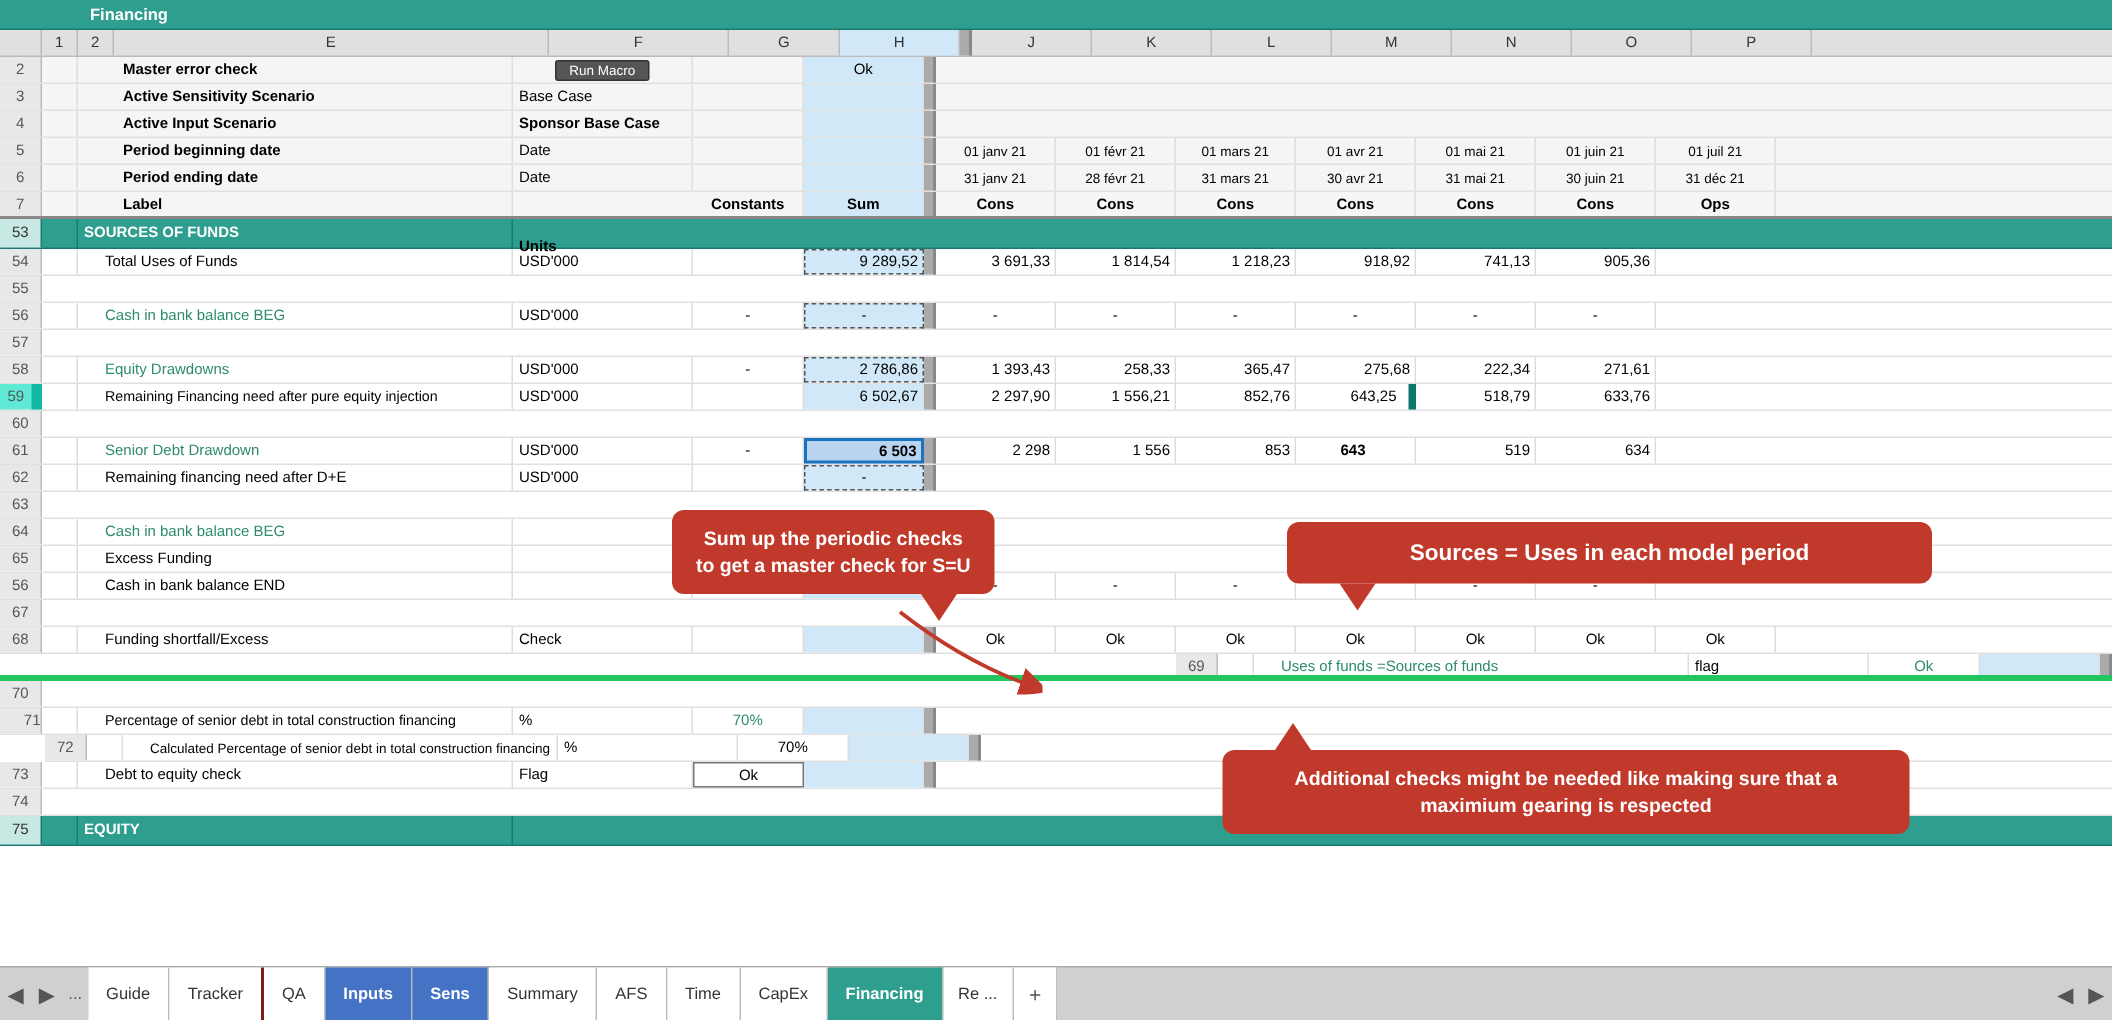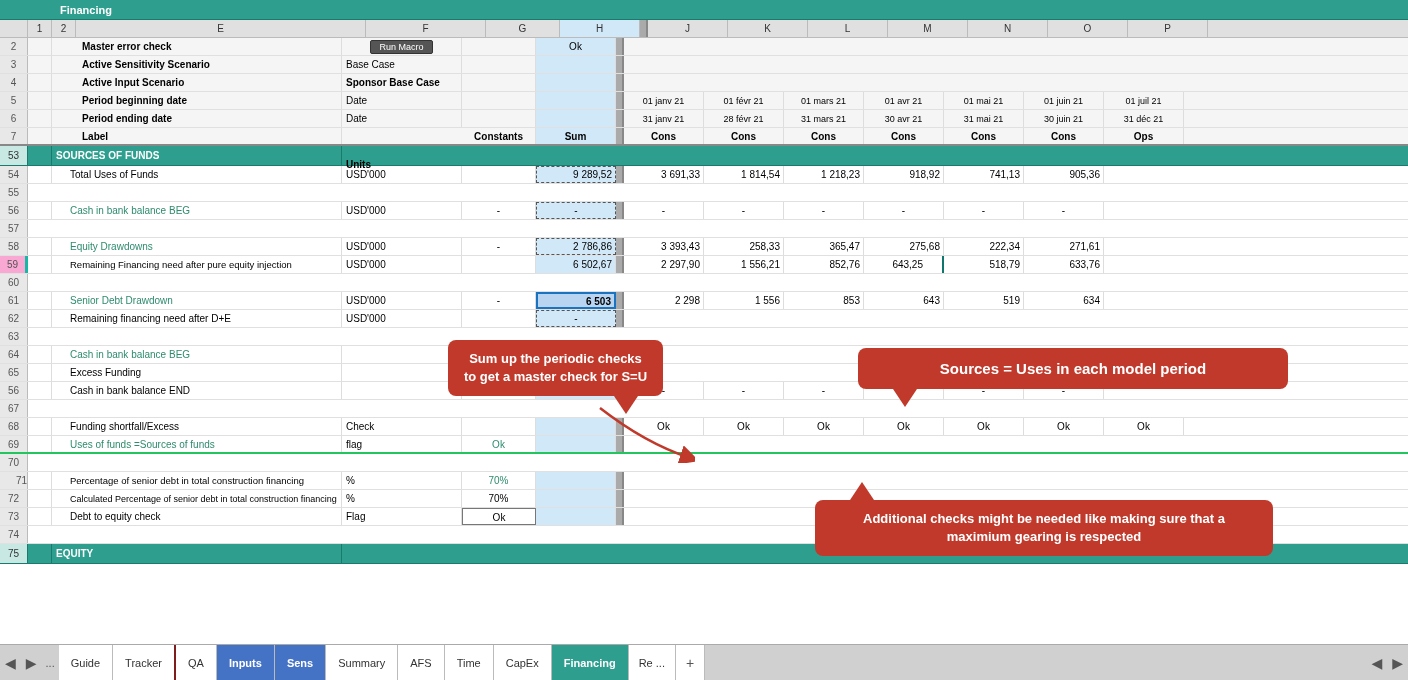--- a/index.html
+++ b/index.html
@@ -187,61 +187,61 @@
     </div>
 
     <div style="display:flex; height:18px; border-bottom:1px solid #e0e0e0; background:#fff;">
       <div style="width:28px; background:#e8e8e8; border-right:1px solid #bbb; text-align:center; line-height:18px; color:#555; flex-shrink:0;">58</div>
       <div style="width:24px; border-right:1px solid #ddd; flex-shrink:0;"></div>
       <div style="width:290px; border-right:1px solid #ddd; padding-left:18px; line-height:18px; flex-shrink:0; color:#2E8B6E;">Equity  Drawdowns</div>
       <div style="width:120px; border-right:1px solid #ddd; line-height:18px; flex-shrink:0; padding-left:4px;">USD'000</div>
       <div style="width:74px; border-right:1px solid #ddd; text-align:center; line-height:18px; flex-shrink:0;">-</div>
       <div style="width:80px; border:1.5px dashed #555; text-align:right; line-height:16px; flex-shrink:0; padding-right:3px; background:#d0e8f8;">2 786,86</div>
       <div style="width:8px; background:#aaa; border-right:2px solid #888; flex-shrink:0;"></div>
-      <div style="width:80px; border-right:1px solid #ddd; text-align:right; line-height:18px; flex-shrink:0; padding-right:3px;">3 393,43</div>
+      <div style="width:80px; border-right:1px solid #ddd; text-align:right; line-height:18px; flex-shrink:0; padding-right:3px;">1 393,43</div>
       <div style="width:80px; border-right:1px solid #ddd; text-align:right; line-height:18px; flex-shrink:0; padding-right:3px;">258,33</div>
       <div style="width:80px; border-right:1px solid #ddd; text-align:right; line-height:18px; flex-shrink:0; padding-right:3px;">365,47</div>
       <div style="width:80px; border-right:1px solid #ddd; text-align:right; line-height:18px; flex-shrink:0; padding-right:3px;">275,68</div>
       <div style="width:80px; border-right:1px solid #ddd; text-align:right; line-height:18px; flex-shrink:0; padding-right:3px;">222,34</div>
       <div style="width:80px; border-right:1px solid #ddd; text-align:right; line-height:18px; flex-shrink:0; padding-right:3px;">271,61</div>
     </div>
 
     <div style="display:flex; height:18px; border-bottom:1px solid #e0e0e0; background:#fff;">
-      <div style="width:28px; background:#f9a8d4; border-right:3px solid #14b8a6; text-align:center; line-height:18px; color:#555; flex-shrink:0;">59</div>
+      <div style="width:28px; background:#5eead4; border-right:7px solid #14b8a6; text-align:center; line-height:18px; color:#555; flex-shrink:0;">59</div>
       <div style="width:24px; border-right:1px solid #ddd; flex-shrink:0;"></div>
       <div style="width:290px; border-right:1px solid #ddd; padding-left:18px; line-height:18px; flex-shrink:0; font-size:9.5px;">Remaining Financing need after pure equity injection</div>
       <div style="width:120px; border-right:1px solid #ddd; line-height:18px; flex-shrink:0; padding-left:4px;">USD'000</div>
       <div style="width:74px; border-right:1px solid #ddd; flex-shrink:0;"></div>
       <div style="width:80px; border-right:1px solid #ddd; text-align:right; line-height:18px; flex-shrink:0; padding-right:3px; background:#d0e8f8;">6 502,67</div>
       <div style="width:8px; background:#aaa; border-right:2px solid #888; flex-shrink:0;"></div>
       <div style="width:80px; border-right:1px solid #ddd; text-align:right; line-height:18px; flex-shrink:0; padding-right:3px;">2 297,90</div>
       <div style="width:80px; border-right:1px solid #ddd; text-align:right; line-height:18px; flex-shrink:0; padding-right:3px;">1 556,21</div>
       <div style="width:80px; border-right:1px solid #ddd; text-align:right; line-height:18px; flex-shrink:0; padding-right:3px;">852,76</div>
-      <div style="width:80px; border-right:2px solid #0f766e; text-align:right; line-height:18px; flex-shrink:0; padding-right:19px;">643,25</div>
+      <div style="width:80px; border-right:5px solid #0f766e; text-align:right; line-height:18px; flex-shrink:0; padding-right:8px;">643,25</div>
       <div style="width:80px; border-right:1px solid #ddd; text-align:right; line-height:18px; flex-shrink:0; padding-right:3px;">518,79</div>
       <div style="width:80px; border-right:1px solid #ddd; text-align:right; line-height:18px; flex-shrink:0; padding-right:3px;">633,76</div>
     </div>
 
     <div style="display:flex; height:18px; border-bottom:1px solid #e0e0e0; background:#fff;">
       <div style="width:28px; background:#e8e8e8; border-right:1px solid #bbb; text-align:center; line-height:18px; color:#555; flex-shrink:0;">60</div>
       <div style="flex:1;"></div>
     </div>
 
     <div style="display:flex; height:18px; border-bottom:1px solid #e0e0e0; background:#fff;">
       <div style="width:28px; background:#e8e8e8; border-right:1px solid #bbb; text-align:center; line-height:18px; color:#555; flex-shrink:0;">61</div>
       <div style="width:24px; border-right:1px solid #ddd; flex-shrink:0;"></div>
       <div style="width:290px; border-right:1px solid #ddd; padding-left:18px; line-height:18px; flex-shrink:0; color:#2E8B6E;">Senior Debt Drawdown</div>
       <div style="width:120px; border-right:1px solid #ddd; line-height:18px; flex-shrink:0; padding-left:4px;">USD'000</div>
       <div style="width:74px; border-right:1px solid #ddd; text-align:center; line-height:18px; flex-shrink:0;">-</div>
       <div style="width:80px; border:2px solid #1a73c0; text-align:right; line-height:16px; flex-shrink:0; padding-right:3px; background:#b8d4f0; font-weight:bold;">6 503</div>
       <div style="width:8px; background:#aaa; border-right:2px solid #888; flex-shrink:0;"></div>
       <div style="width:80px; border-right:1px solid #ddd; text-align:right; line-height:18px; flex-shrink:0; padding-right:3px;">2 298</div>
       <div style="width:80px; border-right:1px solid #ddd; text-align:right; line-height:18px; flex-shrink:0; padding-right:3px;">1 556</div>
       <div style="width:80px; border-right:1px solid #ddd; text-align:right; line-height:18px; flex-shrink:0; padding-right:3px;">853</div>
-      <div style="width:80px; border-right:1px solid #ddd; text-align:right; line-height:18px; flex-shrink:0; padding-right:3px;">643</div>
+      <div style="width:80px; border-right:1px solid #ddd; text-align:center; line-height:18px; flex-shrink:0; padding-right:3px;font-weight:bold;">643</div>
       <div style="width:80px; border-right:1px solid #ddd; text-align:right; line-height:18px; flex-shrink:0; padding-right:3px;">519</div>
       <div style="width:80px; border-right:1px solid #ddd; text-align:right; line-height:18px; flex-shrink:0; padding-right:3px;">634</div>
     </div>
 
     <div style="display:flex; height:18px; border-bottom:1px solid #e0e0e0; background:#fff;">
       <div style="width:28px; background:#e8e8e8; border-right:1px solid #bbb; text-align:center; line-height:18px; color:#555; flex-shrink:0;">62</div>
       <div style="width:24px; border-right:1px solid #ddd; flex-shrink:0;"></div>
       <div style="width:290px; border-right:1px solid #ddd; padding-left:18px; line-height:18px; flex-shrink:0;">Remaining financing need after D+E</div>
       <div style="width:120px; border-right:1px solid #ddd; line-height:18px; flex-shrink:0; padding-left:4px;">USD'000</div>
       <div style="width:74px; border-right:1px solid #ddd; flex-shrink:0;"></div>
@@ -305,21 +305,21 @@
       <div style="width:8px; background:#aaa; border-right:2px solid #888; flex-shrink:0;"></div>
       <div style="width:80px; border-right:1px solid #ddd; text-align:center; line-height:18px; flex-shrink:0;">Ok</div>
       <div style="width:80px; border-right:1px solid #ddd; text-align:center; line-height:18px; flex-shrink:0;">Ok</div>
       <div style="width:80px; border-right:1px solid #ddd; text-align:center; line-height:18px; flex-shrink:0;">Ok</div>
       <div style="width:80px; border-right:1px solid #ddd; text-align:center; line-height:18px; flex-shrink:0;">Ok</div>
       <div style="width:80px; border-right:1px solid #ddd; text-align:center; line-height:18px; flex-shrink:0;">Ok</div>
       <div style="width:80px; border-right:1px solid #ddd; text-align:center; line-height:18px; flex-shrink:0;">Ok</div>
       <div style="width:80px; border-right:1px solid #ddd; text-align:center; line-height:18px; flex-shrink:0;">Ok</div>
     </div>
 
-    <div style="display:flex; height:18px; border-bottom:2px solid #22c55e; background:#fff;">
+    <div style="display:flex; height:18px; border-bottom:4px solid #22c55e; background:#fff;justify-content:flex-end;">
       <div style="width:28px; background:#e8e8e8; border-right:1px solid #bbb; text-align:center; line-height:18px; color:#555; flex-shrink:0;">69</div>
       <div style="width:24px; border-right:1px solid #ddd; flex-shrink:0;"></div>
       <div style="width:290px; border-right:1px solid #ddd; padding-left:18px; line-height:18px; flex-shrink:0; color:#2E8B6E;">Uses of funds =Sources of funds</div>
       <div style="width:120px; border-right:1px solid #ddd; line-height:18px; flex-shrink:0; padding-left:4px;">flag</div>
       <div style="width:74px; border-right:1px solid #ddd; text-align:center; line-height:18px; flex-shrink:0; color:#2E8B6E;">Ok</div>
       <div style="width:80px; border-right:1px solid #ddd; flex-shrink:0; background:#d0e8f8;"></div>
       <div style="width:8px; background:#aaa; border-right:2px solid #888; flex-shrink:0;"></div>
     </div>
 
     <div style="display:flex; height:18px; border-bottom:1px solid #e0e0e0; background:#fff;">
@@ -330,21 +330,21 @@
     <div style="display:flex; height:18px; border-bottom:1px solid #e0e0e0; background:#fff;">
       <div style="width:28px; background:#e8e8e8; border-right:1px solid #bbb; text-align:right; line-height:18px; color:#555; flex-shrink:0;">71</div>
       <div style="width:24px; border-right:1px solid #ddd; flex-shrink:0;"></div>
       <div style="width:290px; border-right:1px solid #ddd; padding-left:18px; line-height:18px; flex-shrink:0; font-size:9.5px;">Percentage of senior debt in total construction financing</div>
       <div style="width:120px; border-right:1px solid #ddd; line-height:18px; flex-shrink:0; padding-left:4px;">%</div>
       <div style="width:74px; border-right:1px solid #ddd; text-align:center; line-height:18px; flex-shrink:0; color:#2E8B6E;">70%</div>
       <div style="width:80px; border-right:1px solid #ddd; flex-shrink:0; background:#d0e8f8;"></div>
       <div style="width:8px; background:#aaa; border-right:2px solid #888; flex-shrink:0;"></div>
     </div>
 
-    <div style="display:flex; height:18px; border-bottom:1px solid #e0e0e0; background:#fff;">
+    <div style="display:flex; height:18px; border-bottom:1px solid #e0e0e0; background:#fff;margin-left:30px;">
       <div style="width:28px; background:#e8e8e8; border-right:1px solid #bbb; text-align:center; line-height:18px; color:#555; flex-shrink:0;">72</div>
       <div style="width:24px; border-right:1px solid #ddd; flex-shrink:0;"></div>
       <div style="width:290px; border-right:1px solid #ddd; padding-left:18px; line-height:18px; flex-shrink:0; font-size:9px;">Calculated Percentage of senior debt in total construction financing</div>
       <div style="width:120px; border-right:1px solid #ddd; line-height:18px; flex-shrink:0; padding-left:4px;">%</div>
       <div style="width:74px; border-right:1px solid #ddd; text-align:center; line-height:18px; flex-shrink:0;">70%</div>
       <div style="width:80px; border-right:1px solid #ddd; flex-shrink:0; background:#d0e8f8;"></div>
       <div style="width:8px; background:#aaa; border-right:2px solid #888; flex-shrink:0;"></div>
     </div>
 
     <div style="display:flex; height:18px; border-bottom:1px solid #e0e0e0; background:#fff;">

